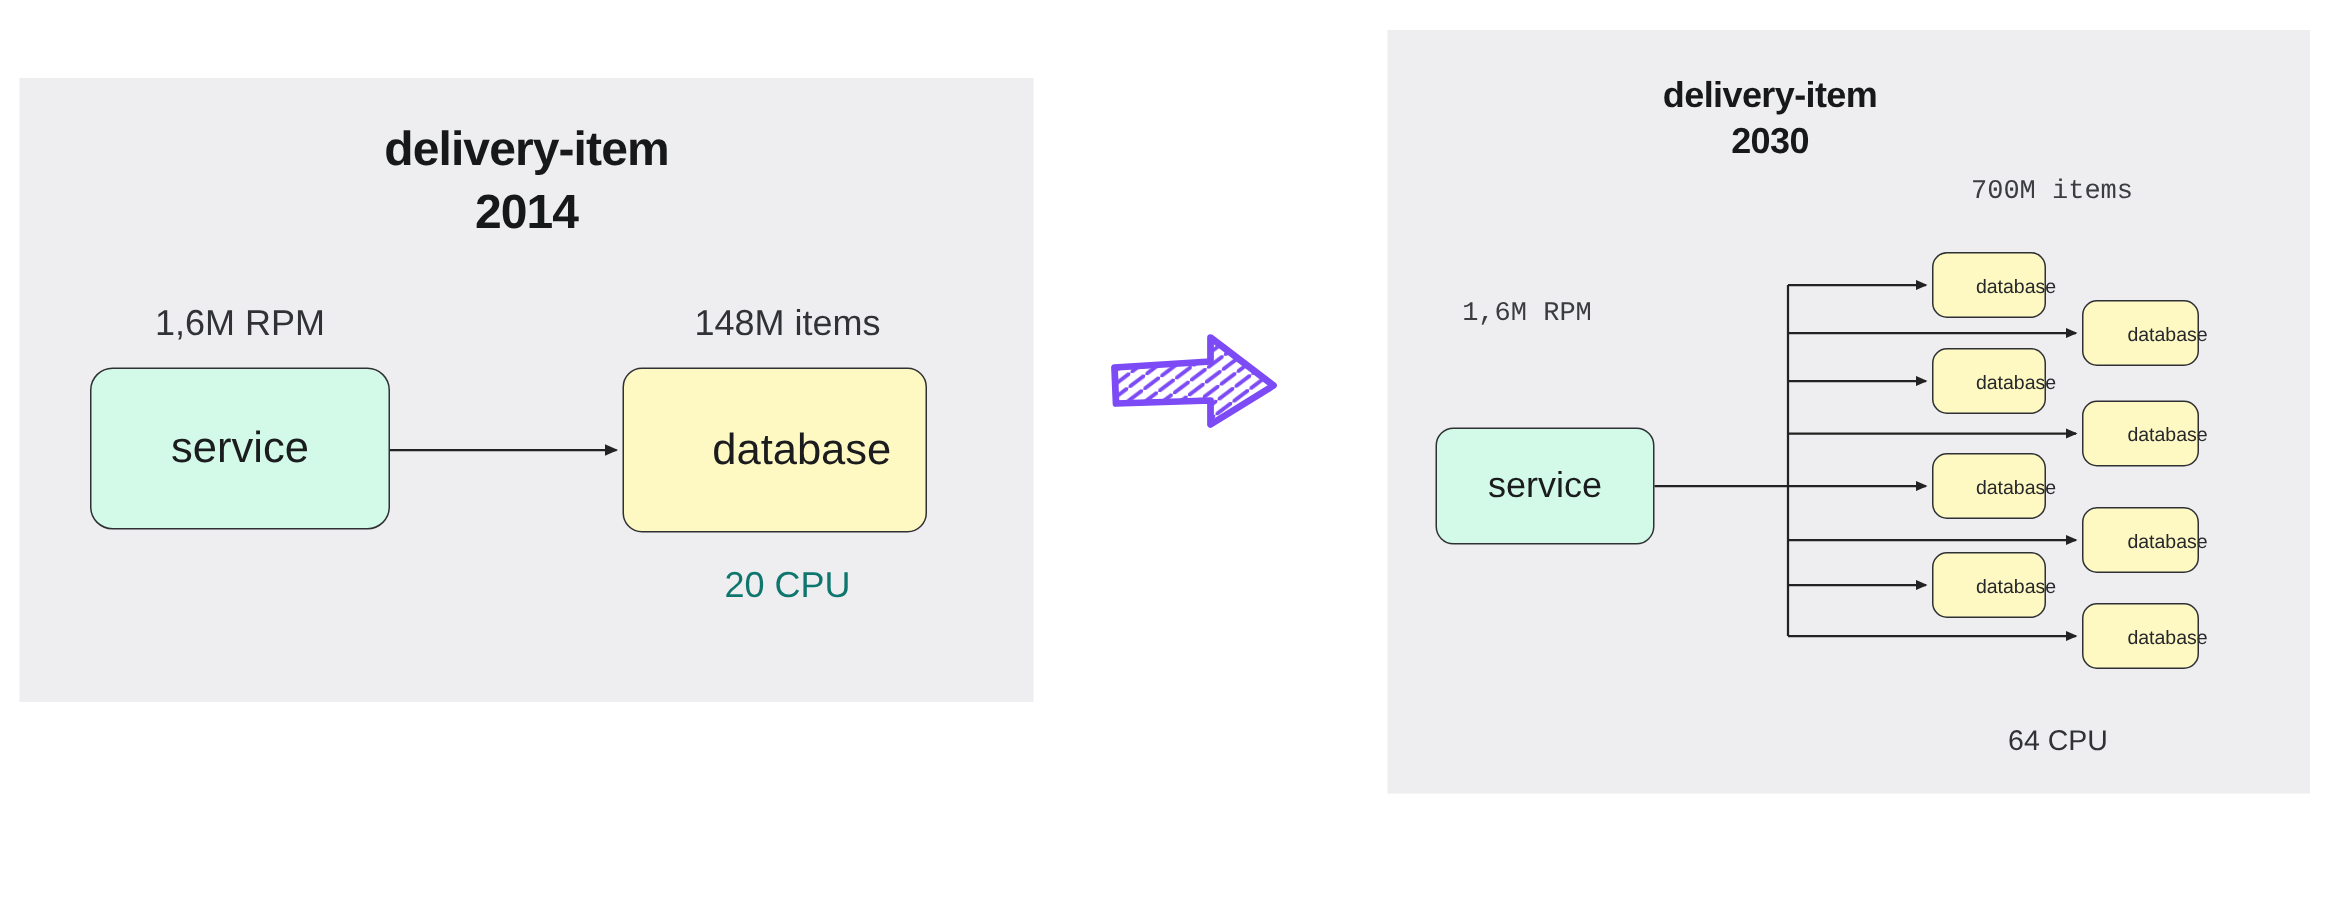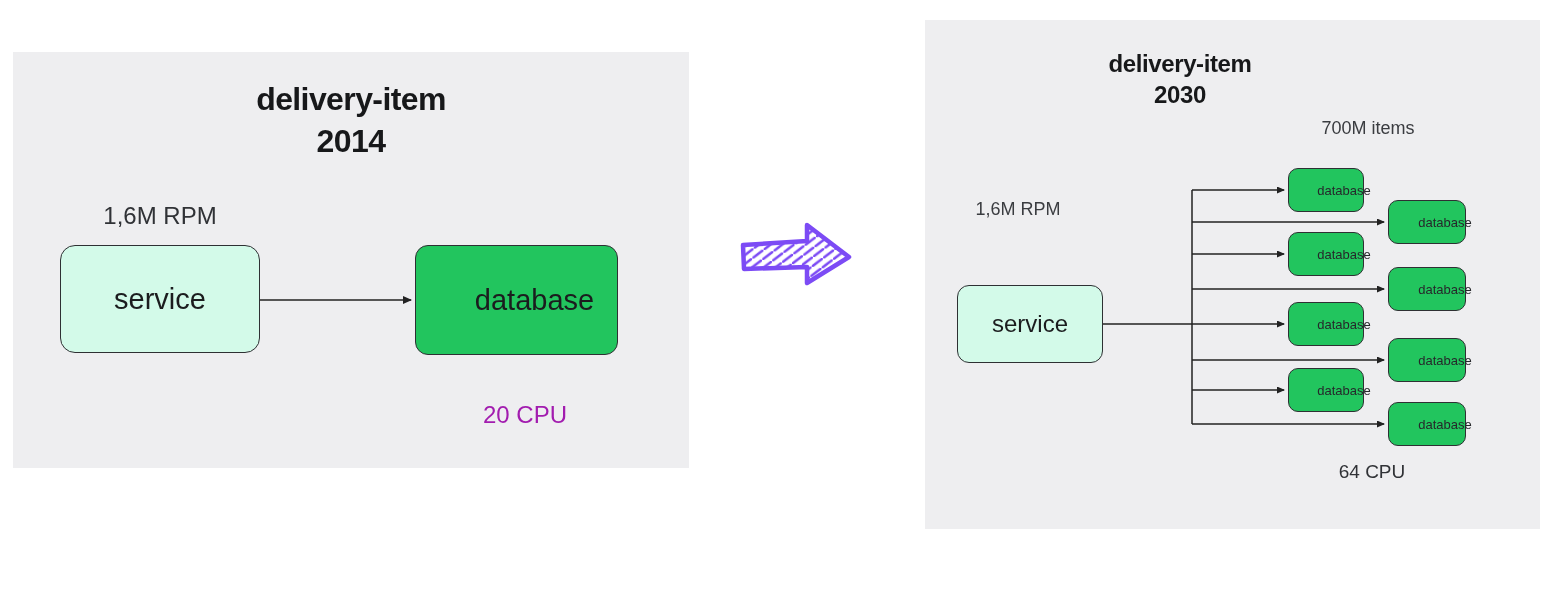--- a/index.html
+++ b/index.html
@@ -11,51 +11,52 @@
   #panel-2023 { left:13px; top:52px; width:676px; height:416px; }
   #panel-2025 { left:925px; top:20px; width:615px; height:509px; }
 
   .abs { position:absolute; }
   .center { text-align:center; }
 
   .big-title { font-size:32px; line-height:42px; font-weight:700; color:#17181a; letter-spacing:-0.6px; }
   .small-title { font-size:24px; line-height:31px; font-weight:700; color:#17181a; letter-spacing:-0.4px; }
 
   .metric-lg { font-size:24px; color:#303236; }
-  .metric-sm { font-size:18px; color:#3a3c40; }
+  .metric-sm { font-size:18px; color:#3a3c40;font-family:Liberation Mono, monospace; }
 
   .node { display:flex; align-items:center; justify-content:center;
           border:1.6px solid #2e3033; color:#1b1c1e; }
   .service-fill  { background:#d3fae9; }
-  .database-fill { background:#22c55e;padding-left:36px; }
+  .database-fill { background:#fef9c3;padding-left:36px; }
 
   .node-lg { border-radius:15px; font-size:29px; }
   .node-md { border-radius:12px; font-size:24px; }
   .node-sm { border-radius:10px; font-size:13px; border-width:1.4px; color:#26282b; }
 
-  .footnote-lg { font-size:24px; line-height:33px; color:#a21caf;margin-top:24px; }
-  .footnote-sm { font-size:19px; line-height:24px; color:#303236; }
+  .footnote-lg { font-size:24px; line-height:33px; color:#0f766e; }
+  .footnote-sm { font-size:19px; line-height:24px; color:#303236;margin-top:23px; }
 
   svg.connectors { position:absolute; left:0; top:0; pointer-events:none; }
   .conn { stroke:#222; stroke-width:1.5; fill:none; }
 </style>
 </head>
 <body>
 
 <div class="stage">
 
   <div class="panel" id="panel-2023">
 
     <div class="abs center big-title" style="left:0; right:0; top:26px;">
       <div>delivery-item</div>
       <div>2014</div>
     </div>
 
     <div class="abs center metric-lg" style="left:37px; width:220px; top:150px;">1,6M RPM</div>
 
+    <div class="abs center metric-lg" style="left:402px; width:220px; top:150px;">148M items</div>
 
     <div class="abs node service-fill node-lg" style="left:47px; top:193px; width:200px; height:108px;">
       <span>service</span>
     </div>
 
     <div class="abs node database-fill node-lg" style="left:402px; top:193px; width:203px; height:110px; border-radius:13px;">
       <span>database</span>
     </div>
 
     <svg class="connectors" width="676" height="416" viewBox="0 0 676 416">

